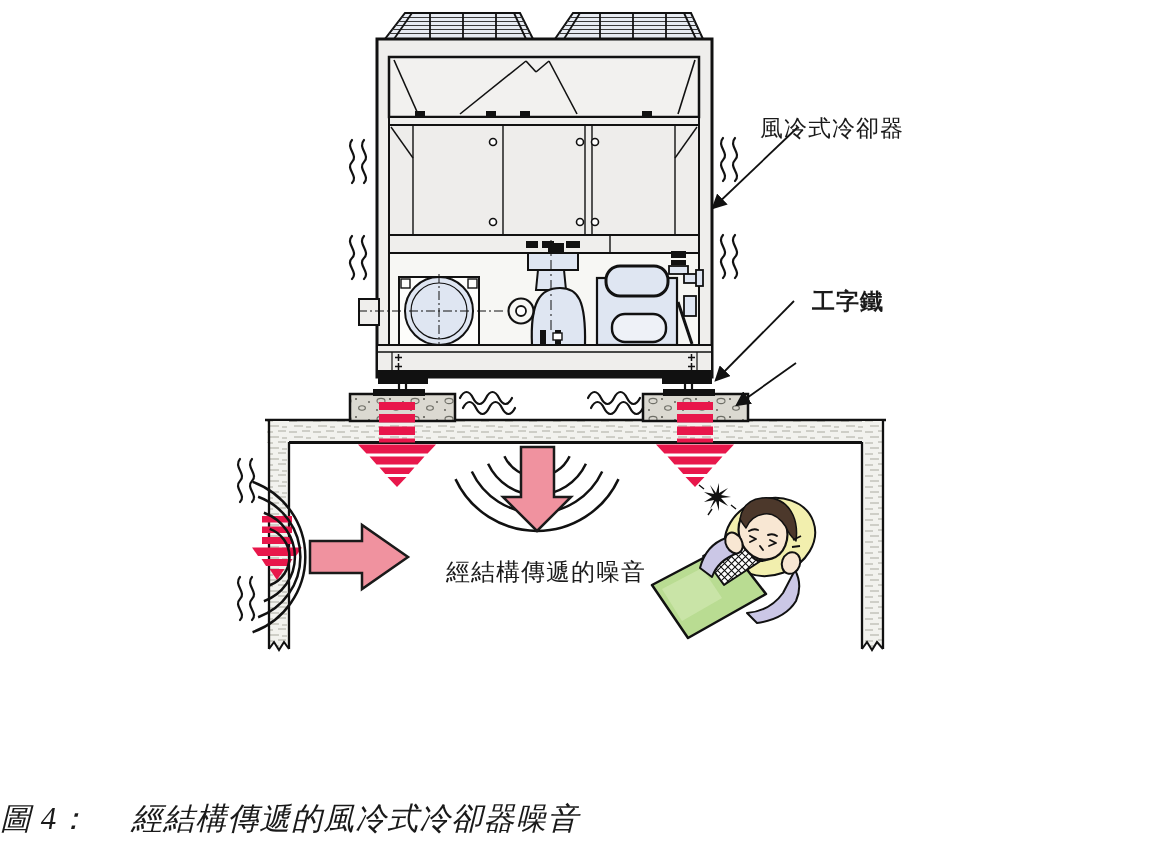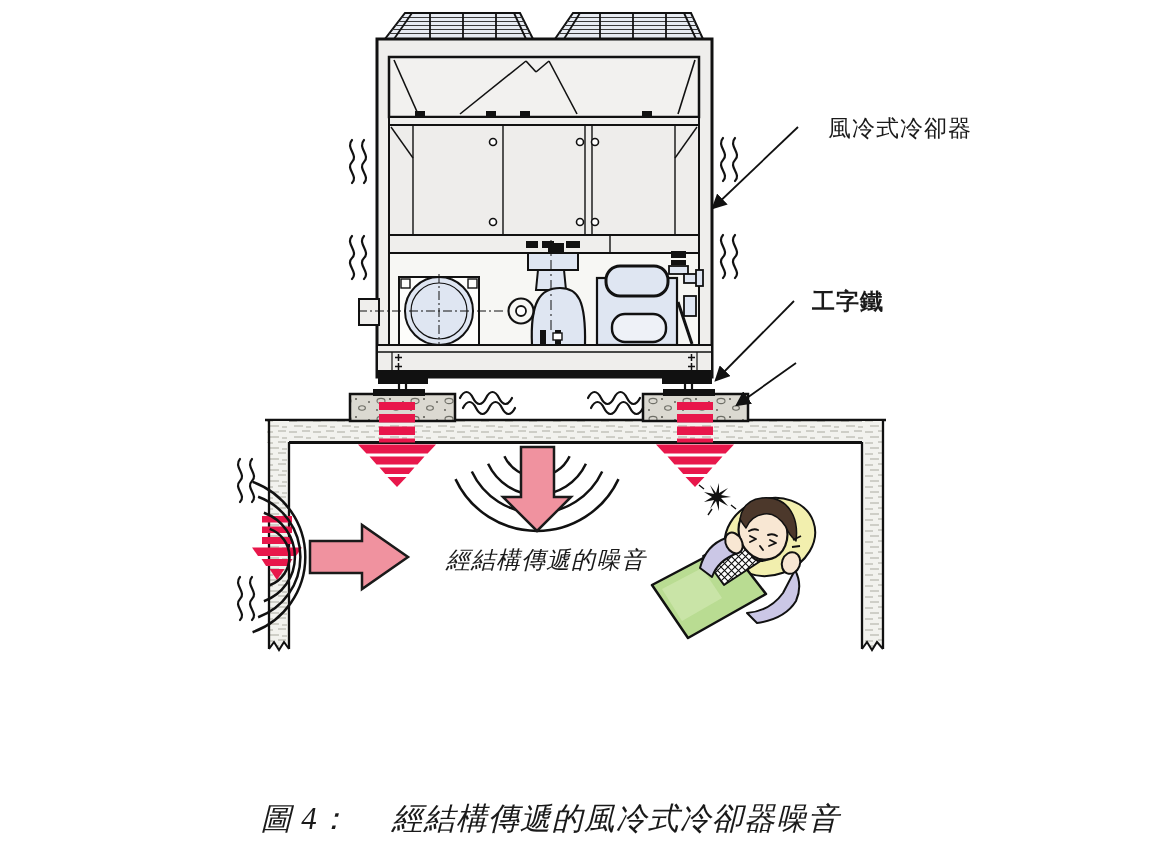--- a/index.html
+++ b/index.html
@@ -1,21 +1,21 @@
 <!DOCTYPE html>
 <html><head>
 <meta charset="utf-8">
 <style>
   html,body{margin:0;padding:0;background:#fff;}
   #stage{position:relative;width:1170px;height:865px;background:#fff;overflow:hidden;
          font-family:"Liberation Serif","DejaVu Serif",serif;color:#1a1a1a;}
   #stage svg{position:absolute;left:0;top:0;}
   .lbl{position:absolute;font-size:23px;letter-spacing:1px;white-space:nowrap;}
   .center-lbl{position:absolute;font-size:24px;letter-spacing:1px;white-space:nowrap;}
-  .caption{position:absolute;left:0;top:798px;width:1100px;text-align:center;
+  .caption{position:absolute;left:0;top:798px;width:1100px;text-align:left;
            font-style:italic;font-size:31px;letter-spacing:1px;}
   .caption .fig-no{margin-right:42px;}
 </style>
 </head>
 <body>
 
 <div id="stage">
 
 <svg width="1170" height="865" viewBox="0 0 1170 865">
   <defs>
@@ -331,21 +331,21 @@
           <path d="M770,540 l6,3 -7,3"></path>
       <path d="M760,546 l3,4"></path>
       <path d="M752,557 q8,7 17,2"></path>
     </g>
   </g>
 
   <polygon fill="#111" points="731,497 721,498 728,506 719,501 719,511 716,501 710,509 714,500 704,502 712,497 704,492 714,494 710,485 716,493 719,483 719,493 728,488 721,495"></polygon>
   <path d="M704,489 l-5,-4 M731,505 l5,4 M712,509 l-4,6" stroke="#111" stroke-width="1.4" fill="none"></path>
 </svg>
 
-<div class="lbl" style="left:828px;top:113px;">風冷式冷卻器</div>
+<div class="lbl" style="left:760px;top:113px;">風冷式冷卻器</div>
 <div class="lbl" style="left:812px;top:286px;font-weight:bold;">工字鐵</div>
-<div class="center-lbl" style="left:446px;top:544px;font-style:italic;">經結構傳遞的噪音</div>
+<div class="center-lbl" style="left:446px;top:556px;">經結構傳遞的噪音</div>
 
 <div class="caption">
   <span class="fig-no">圖 4：</span><span>經結構傳遞的風冷式冷卻器噪音</span>
 </div>
 
 </div>
 
 </body></html>

